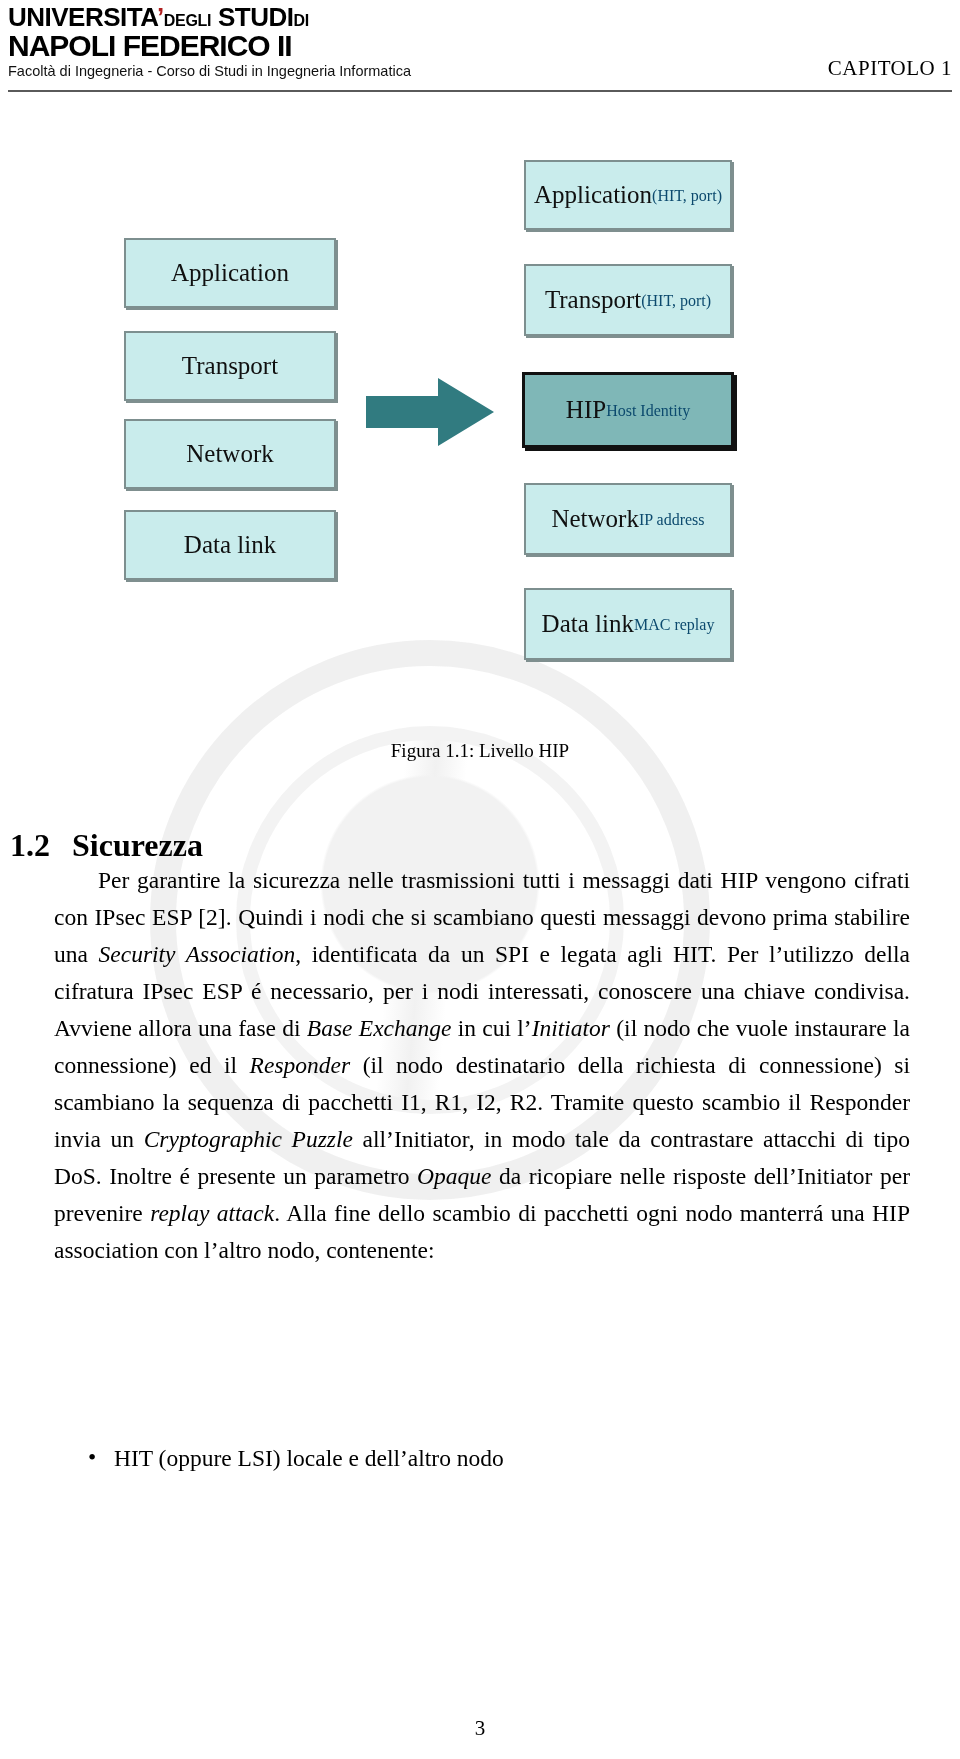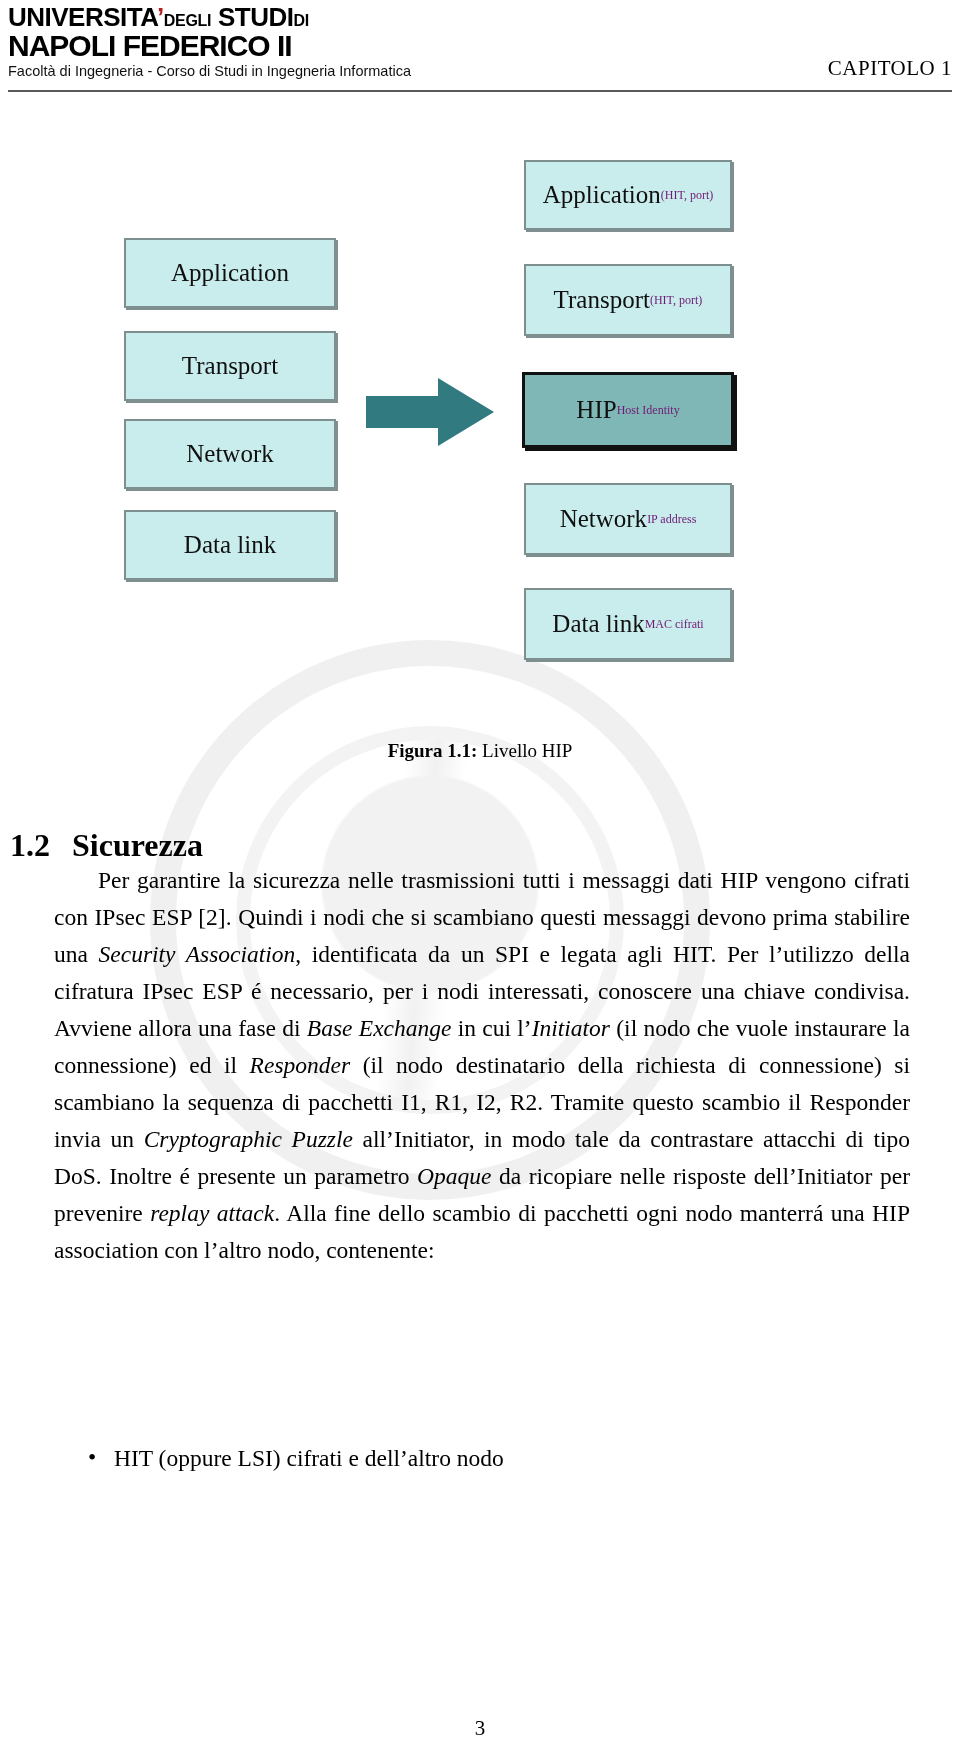--- a/index.html
+++ b/index.html
@@ -136,23 +136,23 @@
     align-items: center;
     justify-content: center;
     font-family: "Liberation Serif", "DejaVu Serif", serif;
   }
   .layer-box .main-label {
     font-size: 25px;
     line-height: 1.05;
     color: #101010;
   }
   .layer-box .sub-label {
-    font-size: 12px;
+    font-size: 16px;
     line-height: 1.1;
-    color: #701a75;
+    color: #0c4a6e;
     margin-top: 1px;
   }
   .layer-box.highlight {
     background: #7fb7b7;
     border: 3px solid #111111;
     box-shadow: 3px 3px 0 0 #111111;
   }
 
   
   #box-left-application { left: 124px; top: 138px; width: 212px; height: 70px; }
@@ -179,21 +179,21 @@
   
   .figure-caption {
     position: absolute;
     left: 0;
     top: 640px;
     width: 960px;
     text-align: center;
     font-size: 19px;
   }
   .figure-caption .cap-num {
-    font-weight: 700;
+    font-weight: 400;
   }
 
   
   .section-heading {
     position: absolute;
     left: 10px;
     top: 800px;
     font-size: 32px;
     font-weight: 700;
     letter-spacing: 0px;
@@ -301,36 +301,36 @@
   <div class="layer-box highlight" id="box-right-hip">
     <div class="main-label">HIP</div>
     <div class="sub-label">Host Identity</div>
   </div>
   <div class="layer-box" id="box-right-network">
     <div class="main-label">Network</div>
     <div class="sub-label">IP address</div>
   </div>
   <div class="layer-box" id="box-right-datalink">
     <div class="main-label">Data link</div>
-    <div class="sub-label">MAC cifrati</div>
+    <div class="sub-label">MAC replay</div>
   </div>
 
   <div class="figure-caption">
     <span class="cap-num">Figura 1.1:</span>
     <span>Livello HIP</span>
   </div>
 </div>
 
 <h2 class="section-heading">
   <span class="sec-num">1.2</span><span>Sicurezza</span>
 </h2>
 
 <div class="body-copy">
   <p><span>Per garantire la sicurezza nelle trasmissioni tutti i messaggi dati HIP vengono cifrati con IPsec ESP [2]. Quindi i nodi che si scambiano questi messaggi devono prima stabilire una </span><i>Security Association</i><span>, identificata da un SPI e legata agli HIT. Per l’utilizzo della cifratura IPsec ESP é necessario, per i nodi interessati, conoscere una chiave condivisa. Avviene allora una fase di </span><i>Base Exchange</i><span> in cui l’</span><i>Initiator</i><span> (il nodo che vuole instaurare la connessione) ed il </span><i>Responder</i><span> (il nodo destinatario della richiesta di connessione) si scambiano la sequenza di pacchetti I1, R1, I2, R2. Tramite questo scambio il Responder invia un </span><i>Cryptographic Puzzle</i><span> all’Initiator, in modo tale da contrastare attacchi di tipo DoS. Inoltre é presente un parametro </span><i>Opaque</i><span> da ricopiare nelle risposte dell’Initiator per prevenire </span><i>replay attack</i><span>. Alla fine dello scambio di pacchetti ogni nodo manterrá una HIP association con l’altro nodo, contenente:</span></p>
 </div>
 
 <div class="bullet-list">
   <ul>
-    <li>HIT (oppure LSI) cifrati e dell’altro nodo</li>
+    <li>HIT (oppure LSI) locale e dell’altro nodo</li>
   </ul>
 </div>
 
 <div class="page-number">3</div>
 
 </body></html>

